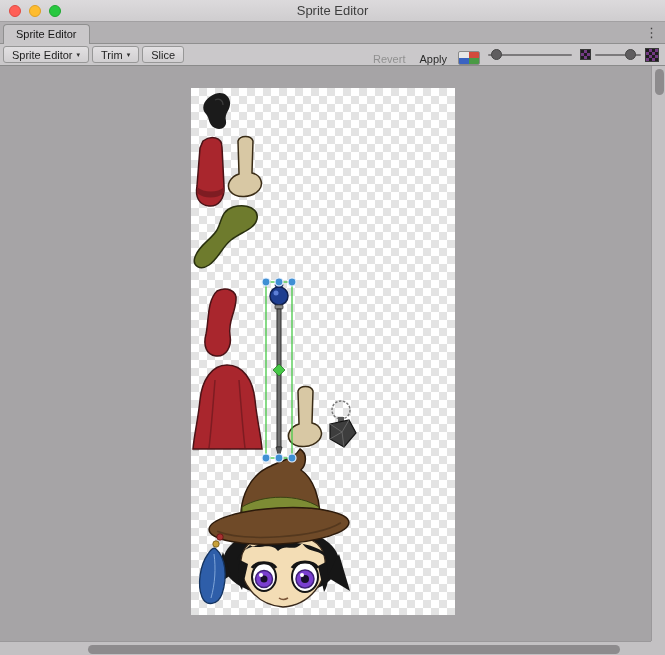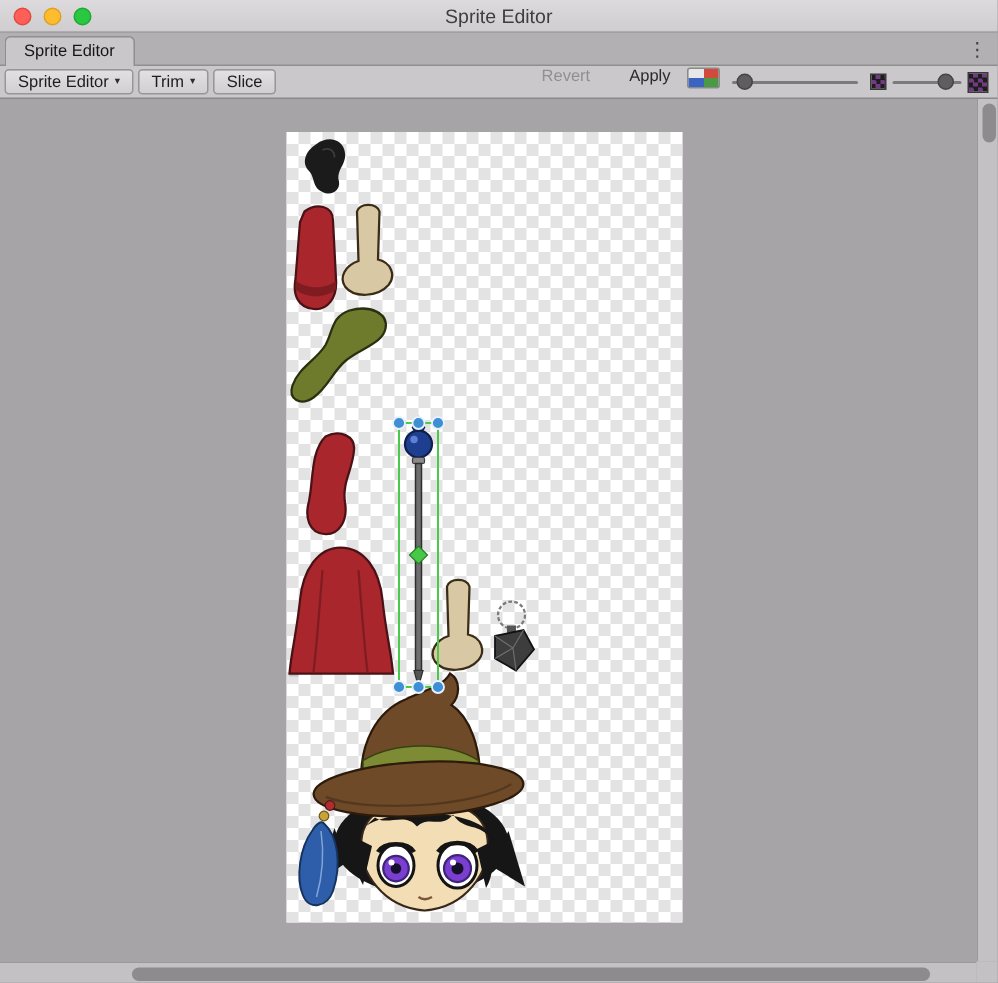--- a/index.html
+++ b/index.html
@@ -50,24 +50,24 @@
     display:flex;align-items:center;font-size:11px;color:#1c1c1c;
   }
   .tool-left{display:flex;align-items:center;gap:3px;padding-left:3px;}
   .tbtn{
     display:inline-flex;align-items:center;gap:4px;height:17px;box-sizing:border-box;
     padding:0 8px;font-size:11px;color:#1d1d1d;
     background:linear-gradient(#e2e0e2,#d1cfd1);
     border:1px solid #979797;border-radius:3px;
   }
   .caret{font-size:7px;line-height:1;color:#2e2e2e;}
-  .tool-right{margin-left:auto;display:flex;align-items:flex-start;gap:8px;padding-right:6px;}
+  .tool-right{margin-left:auto;display:flex;align-items:flex-end;gap:8px;padding-right:6px;}
   .flatbtn{background:none;border:none;font-size:11px;padding:0 3px;font-family:inherit;}
   .revert{color:#909090;}
-  .apply{color:#2a2a2a;margin-left:12px;}
+  .apply{color:#2a2a2a;}
   .rgb-btn{
     width:22px;height:14px;box-sizing:border-box;border:1px solid #8a8a8a;border-radius:2px;
     background:conic-gradient(#d34a3c 0 25%, #4a9a45 0 50%, #3a63c2 0 75%, #e8e8e8 0 100%);
   }
   .slider{position:relative;height:20px;}
   .zoom-slider{width:84px;}
   .mip-track{width:46px;}
   .track{position:absolute;left:0;right:0;top:9.5px;height:2px;background:#7c7a7c;border-radius:1px;}
   .knob{
     position:absolute;top:4.5px;width:11px;height:11px;border-radius:50%;box-sizing:border-box;

